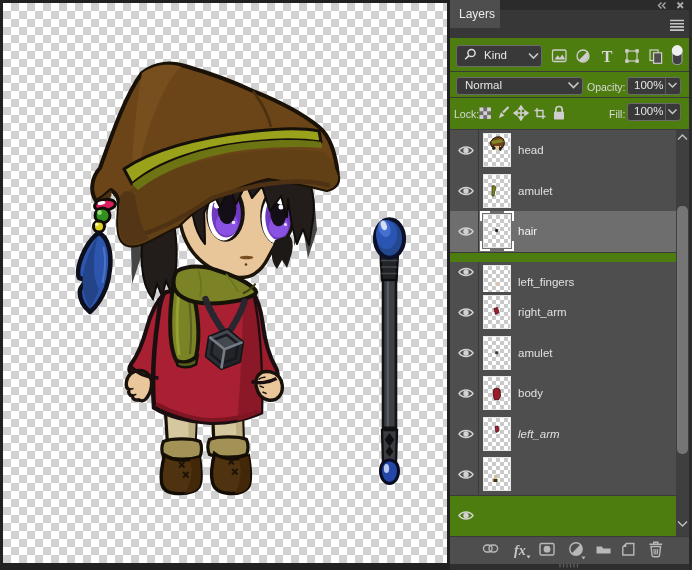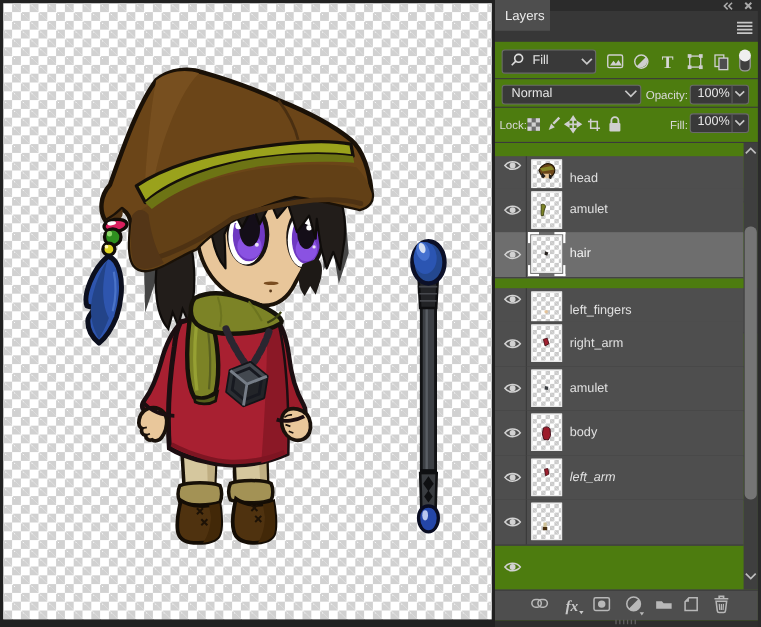--- a/index.html
+++ b/index.html
@@ -168,41 +168,41 @@
   </g>
 </g>
 </svg>
 </div>
 <div id="panel">
   <div id="topbar"></div>
   <div id="tabrow"></div>
   <div id="tab">Layers</div>
 
   <div class="combo" style="left:6px;top:45px;width:86px;height:22px;">
-    <span style="position:absolute;left:27px;top:3px;color:#e6e6e6;font-size:11.5px;">Fill</span>
+    <span style="position:absolute;left:27px;top:3px;color:#e6e6e6;font-size:11.5px;">Kind</span>
   </div>
   <div class="combo" style="left:6px;top:77px;width:127px;height:18px;">
     <span style="position:absolute;left:8px;top:1px;color:#e6e6e6;font-size:11.5px;">Normal</span>
   </div>
   <div style="position:absolute;left:0;top:71px;width:239px;height:1px;background:#3a3a3a;"></div>
   <div style="position:absolute;left:0;top:97px;width:239px;height:1px;background:#3a3a3a;"></div>
   <div style="position:absolute;left:0;top:129px;width:239px;height:1px;background:#3a3a3a;"></div>
   <div class="pt" style="left:137px;top:80.5px;color:#d8d8d8;font-size:10.5px;">Opacity:</div>
   <div class="vbox" style="left:177px;top:77px;width:54px;height:18px;">
     <span style="position:absolute;left:6px;top:1px;color:#e6e6e6;font-size:11.5px;">100%</span>
     <span style="position:absolute;left:37px;top:0;width:1px;height:16px;background:#5e5e5e;"></span>
   </div>
   <div class="pt" style="left:4px;top:107.5px;color:#d8d8d8;font-size:10.5px;">Lock:</div>
   <div class="pt" style="left:159px;top:107.5px;color:#d8d8d8;font-size:10.5px;">Fill:</div>
   <div class="vbox" style="left:177px;top:103px;width:54px;height:18px;">
     <span style="position:absolute;left:6px;top:1px;color:#e6e6e6;font-size:11.5px;">100%</span>
     <span style="position:absolute;left:37px;top:0;width:1px;height:16px;background:#5e5e5e;"></span>
   </div>
 
-  <div class="row" style="top:142px;height:41px;">
+  <div class="row" style="top:130px;height:41px;">
       <div class="eyecol" style="height:41px;"></div>
       <div class="thumb" id="th-head">
         <svg width="26" height="32" viewBox="0 0 26 32" style="position:absolute;left:0;top:0;" xmlns="http://www.w3.org/2000/svg">
           <path d="M6 9 C8 4 13 2 16 3 C20 4 21 8 20 11 L18 14 L8 13 Z" fill="#6b4518" stroke="#201505" stroke-width="1"></path>
           <path d="M9 12 h8 v4 h-8 z" fill="#e8c69a"></path>
           <path d="M9 11 l3 3 -2 2 -2 -1 z" fill="#23201e"></path>
           <path d="M15 12 l3 2 -1 3 -2 -1 z" fill="#23201e"></path>
           <path d="M7 7 l10 -2 3 3 -11 2 z" fill="#8a8d28" opacity="0.9"></path>
         </svg>
       </div>

